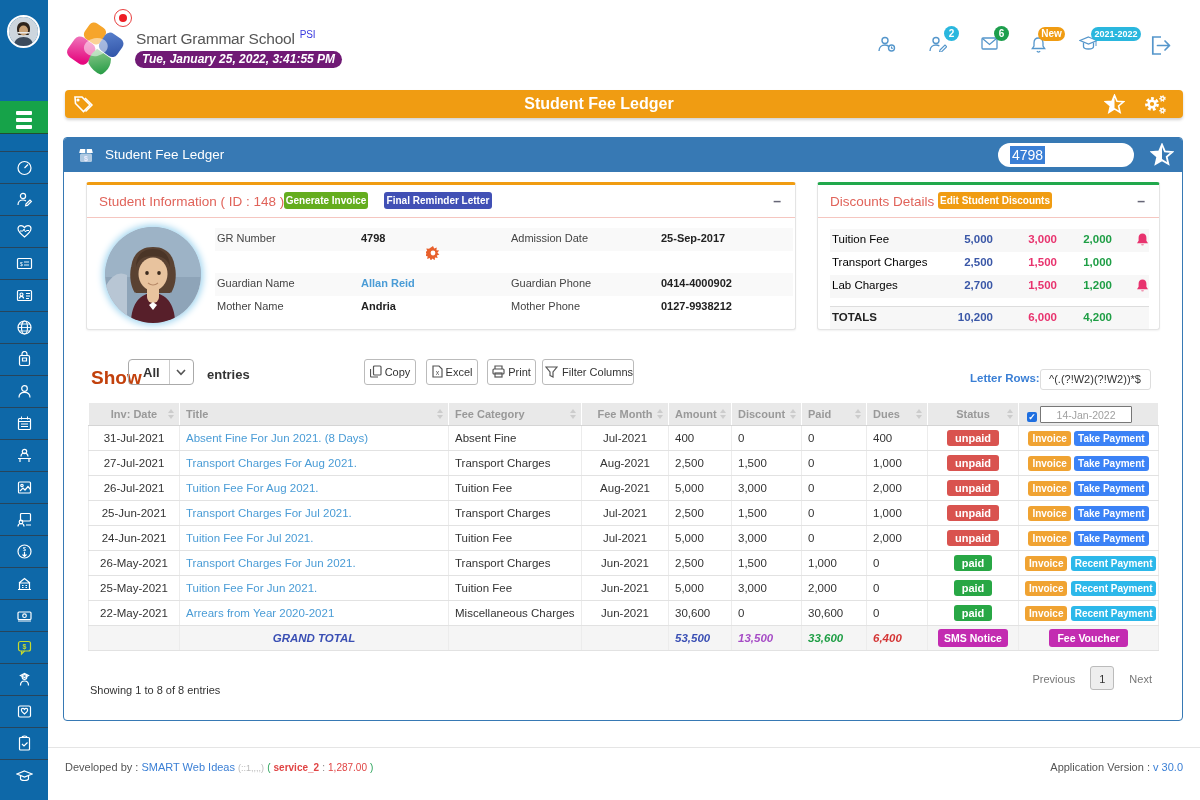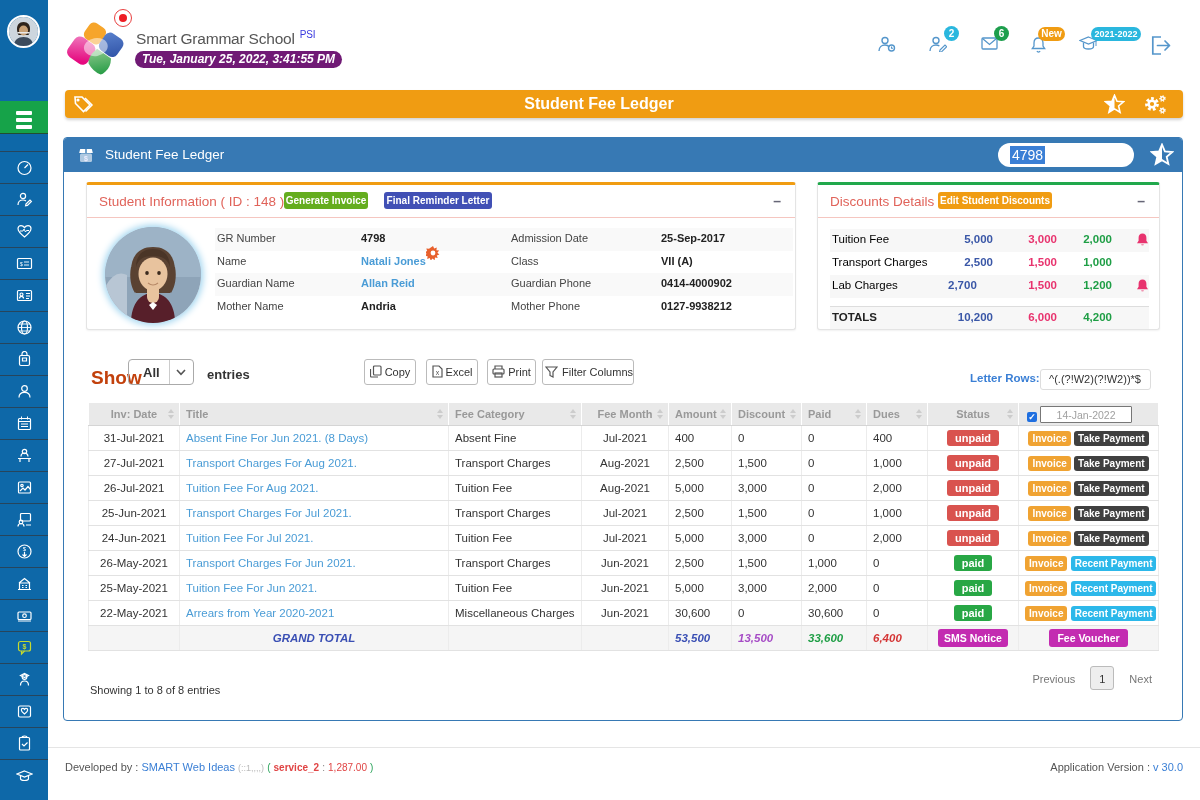--- a/index.html
+++ b/index.html
@@ -70,21 +70,21 @@
 #ftable th .sa:after { content:''; position:absolute; bottom:2px; left:0; border-left:3px solid transparent; border-right:3px solid transparent; border-top:4px solid #ccc; }
 #ftable th:first-child { text-align:center; }
 #ftable td { height:25px; border-bottom:1px solid #e2e2e2; border-right:1px solid #ececec; padding:0 6px; background:#fff; white-space:nowrap; }
 #ftable td:first-child { border-left:1px solid #ececec; text-align:center; }
 .blink { color:#4a9cd6; }
 .bdg { display:inline-block; color:#fff; font-size:11px; font-weight:bold; border-radius:3px; padding:2px 8px; }
 .bdg.unpaid { background:#d9534f; }
 .bdg.paid { background:#28a745; }
 .abtn { display:inline-block; color:#fff; font-size:10px; font-weight:bold; border-radius:3px; padding:2px 4px; }
 .abtn.inv { background:#f0a332; }
-.abtn.take { background:#404040; }
+.abtn.take { background:#3b82f6; }
 .abtn.recent { background:#2cb8ea; }
 .abtn.mag { background:#c32bb1; }
 #gtrow td { background:#f5f5f5; font-style:italic; font-weight:bold; }
 
 #showing { position:absolute; left:26px; top:546px; font-size:11px; color:#333; }
 #pager { position:absolute; right:30px; top:528px; font-size:11px; color:#777; }
 
 
 #footer { position:absolute; left:48px; top:747px; width:1152px; border-top:1px solid #e5e5e5; height:53px; background:#fff; }
 #footer .left { position:absolute; left:17px; top:13px; font-size:11px; color:#555; }
@@ -364,26 +364,20 @@
   <path d="M43 56 q5 4 10 0" stroke="#b88a68" stroke-width="1.2" fill="none"></path>
   <path d="M26 40 c-2 10 0 20 4 26 l2-2 c-3-7-4-16-2-24Z" fill="#5a4232"></path>
   <path d="M70 40 c2 10 0 20-4 26 l-2-2 c3-7 4-16 2-24Z" fill="#5a4232"></path>
 </svg></div>
       <div class="inforow" style="top:43px; background:#f9f9f9;">
         <span class="lab" style="left:2px">GR Number</span>
           <span class="val" style="left:146px">4798</span>
         <span class="lab" style="left:296px">Admission Date</span>
           <span class="val" style="left:446px">25-Sep-2017</span>
       </div>
-      <div class="inforow" style="top:65.7px;">
-        <span class="lab" style="left:2px">Name</span>
-          <span class="val link" style="left:146px">Natali Jones</span>
-        <span class="lab" style="left:296px">Class</span>
-          <span class="val" style="left:446px">VII (A)</span>
-      </div>
       <div class="inforow" style="top:88.4px; background:#f9f9f9;">
         <span class="lab" style="left:2px">Guardian Name</span>
           <span class="val link" style="left:146px">Allan Reid</span>
         <span class="lab" style="left:296px">Guardian Phone</span>
           <span class="val" style="left:446px">0414-4000902</span>
       </div>
       <div class="inforow" style="top:111.1px;">
         <span class="lab" style="left:2px">Mother Name</span>
           <span class="val" style="left:146px">Andria</span>
         <span class="lab" style="left:296px">Mother Phone</span>
@@ -412,21 +406,21 @@
           </svg>
       </div>
       <div class="discrow" style="top:67px;">
         <span class="n" style="left:2px; font-weight:normal;">Transport Charges</span>
         <span class="n" style="left:118px; width:45px; text-align:right; color:#3a57a7;">2,500</span>
         <span class="n" style="left:182px; width:45px; text-align:right; color:#e8336e;">1,500</span>
         <span class="n" style="left:237px; width:45px; text-align:right; color:#1e9e45;">1,000</span>
       </div>
       <div class="discrow" style="top:90px; background:#f7f7f7;">
         <span class="n" style="left:2px; font-weight:normal;">Lab Charges</span>
-        <span class="n" style="left:118px; width:45px; text-align:left; color:#3a57a7;">2,700</span>
+        <span class="n" style="left:118px; width:45px; text-align:right; color:#3a57a7;">2,700</span>
         <span class="n" style="left:182px; width:45px; text-align:right; color:#e8336e;">1,500</span>
         <span class="n" style="left:237px; width:45px; text-align:right; color:#1e9e45;">1,200</span>
         <svg style="position:absolute; left:306px; top:4px" width="13" height="14" viewBox="0 0 13 14">
             <path d="M6.5 0.5 C3.9 0.5 2.6 2.3 2.6 4.8 v3 L1 10.2 h11 L10.4 7.8 v-3 C10.4 2.3 9.1 0.5 6.5 0.5Z" fill="#e8336e"></path>
             <path d="M5.1 11.4 a1.5 1.5 0 0 0 2.8 0Z" fill="#e8336e"></path>
           </svg>
       </div>
       <div class="discrow" style="top:121px; background:#f7f7f7; border-top:1px solid #ddd;">
         <span class="n" style="left:2px; color:#222;">TOTALS</span>
         <span class="n" style="left:110px; width:53px; text-align:right; color:#3a57a7;">10,200</span>

